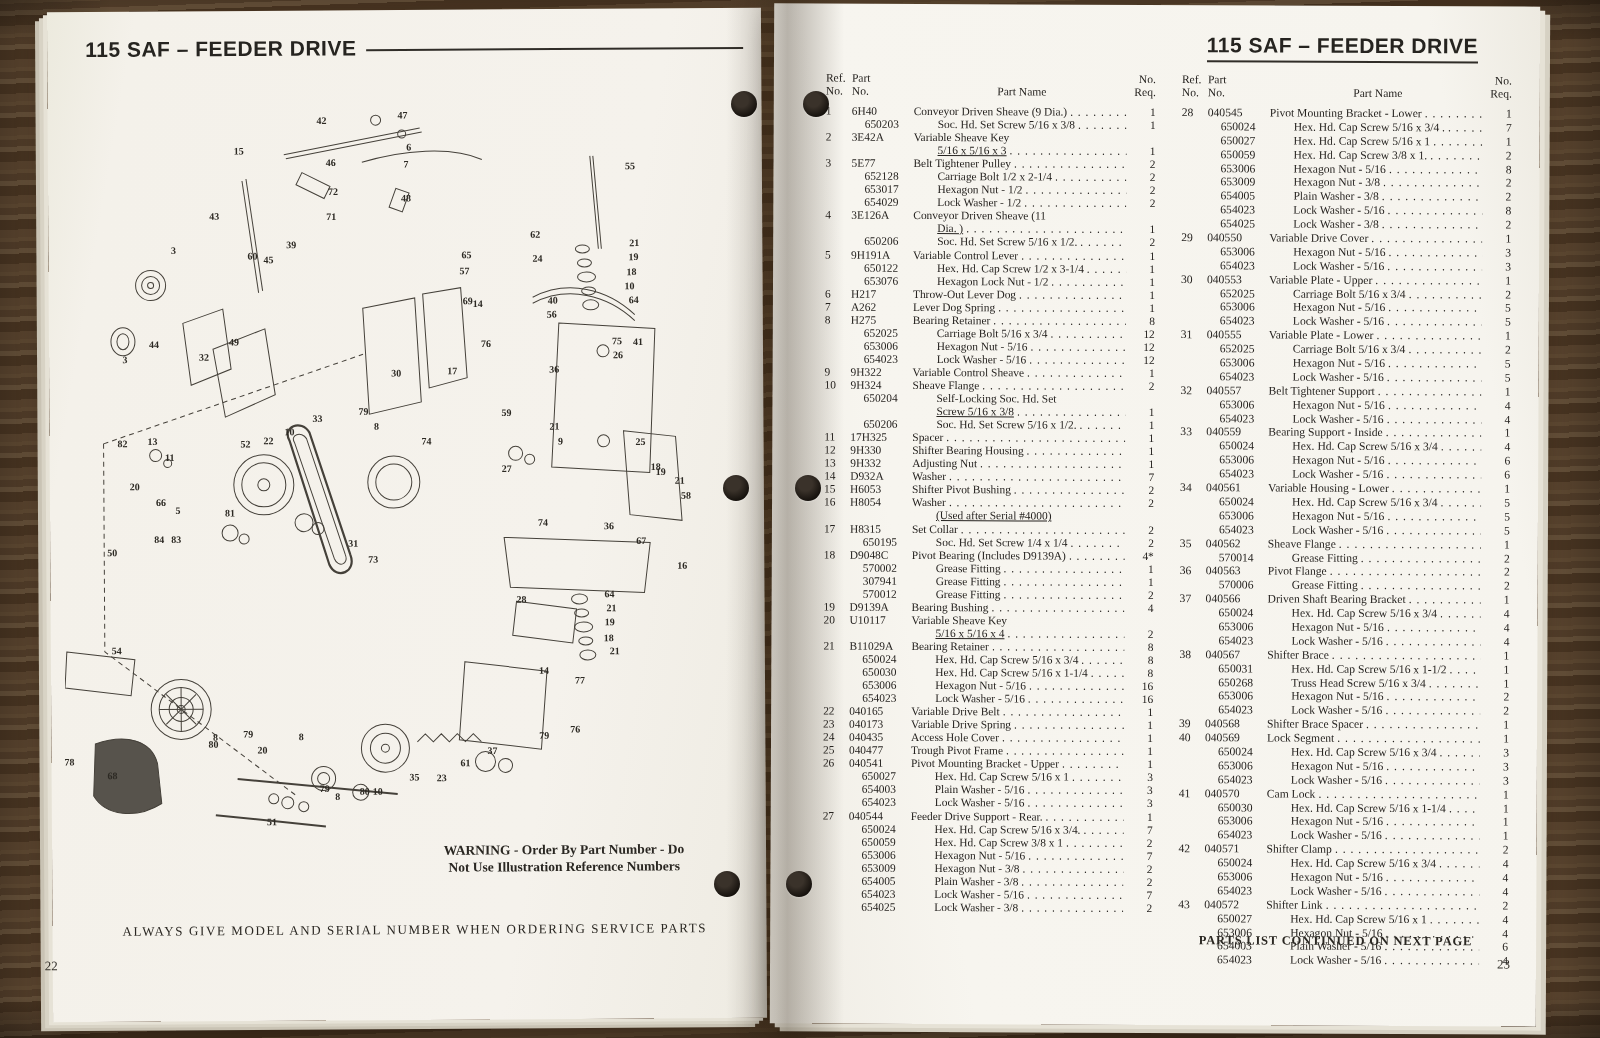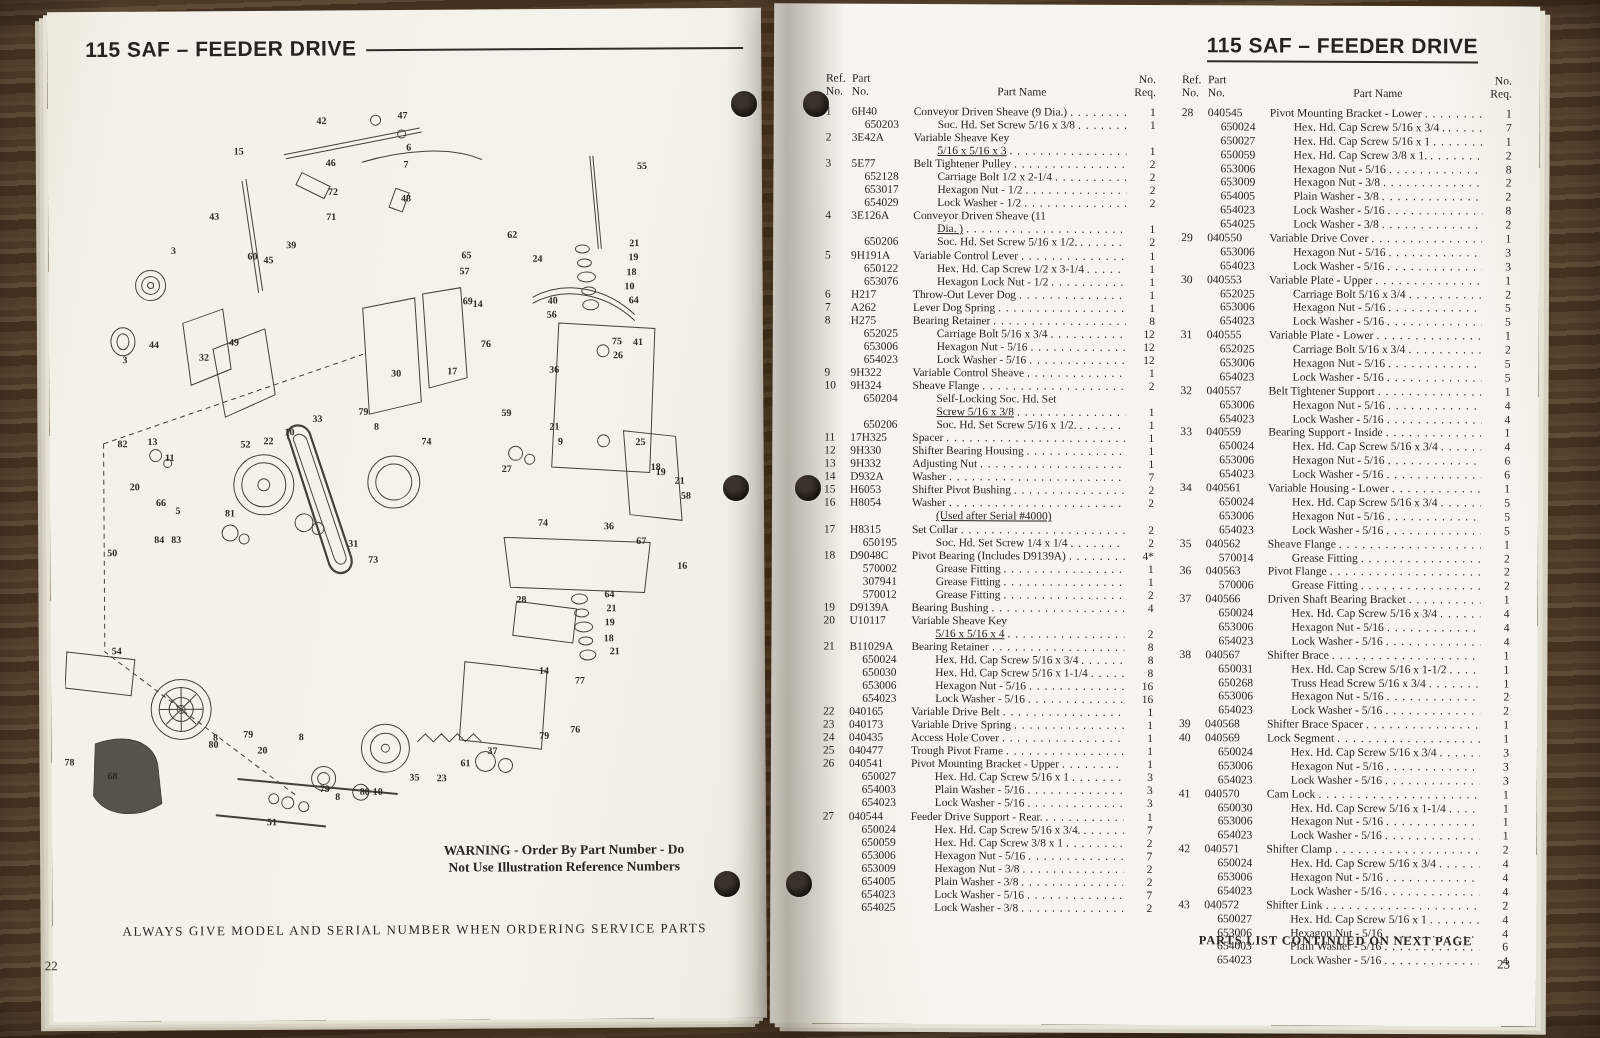--- a/index.html
+++ b/index.html
@@ -173,22 +173,22 @@
           <span class="callout" style="left: 260px; top: 18px;">42</span>
           <span class="callout" style="left: 341px; top: 13px;">47</span>
           <span class="callout" style="left: 177px; top: 48px;">15</span>
           <span class="callout" style="left: 347px; top: 45px;">6</span>
           <span class="callout" style="left: 344px; top: 62px;">7</span>
           <span class="callout" style="left: 269px; top: 60px;">46</span>
           <span class="callout" style="left: 344px; top: 96px;">48</span>
           <span class="callout" style="left: 271px; top: 89px;">72</span>
           <span class="callout" style="left: 269px; top: 114px;">71</span>
           <span class="callout" style="left: 152px; top: 113px;">43</span>
-          <span class="callout" style="left: 568px; top: 65px; margin-left: 12px;">55</span>
-          <span class="callout" style="left: 450px; top: 133px;">62</span>
+          <span class="callout" style="left: 568px; top: 65px;">55</span>
+          <span class="callout" style="left: 473px; top: 133px;">62</span>
           <span class="callout" style="left: 475px; top: 157px;">24</span>
           <span class="callout" style="left: 572px; top: 142px;">21</span>
           <span class="callout" style="left: 571px; top: 156px;">19</span>
           <span class="callout" style="left: 569px; top: 171px;">18</span>
           <span class="callout" style="left: 567px; top: 185px;">10</span>
           <span class="callout" style="left: 571px; top: 199px;">64</span>
           <span class="callout" style="left: 404px; top: 153px;">65</span>
           <span class="callout" style="left: 402px; top: 169px;">57</span>
           <span class="callout" style="left: 229px; top: 142px;">39</span>
           <span class="callout" style="left: 111px; top: 147px;">3</span>

